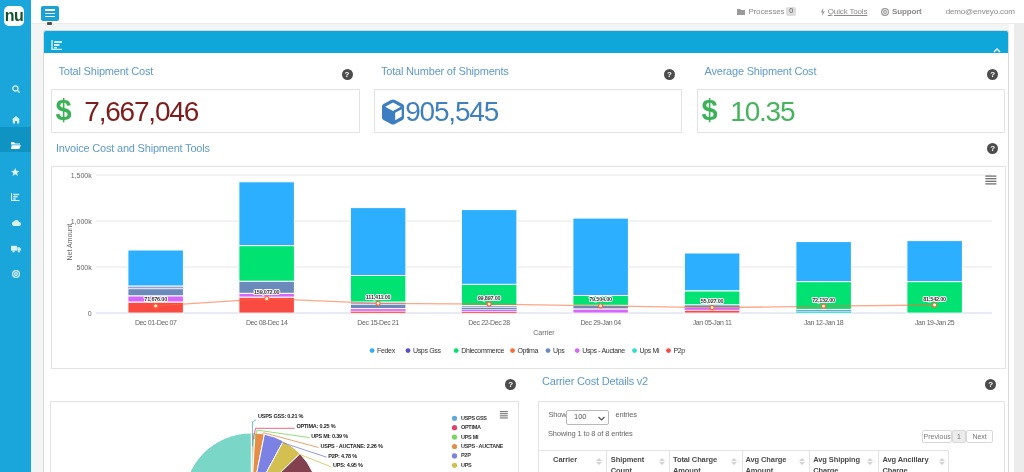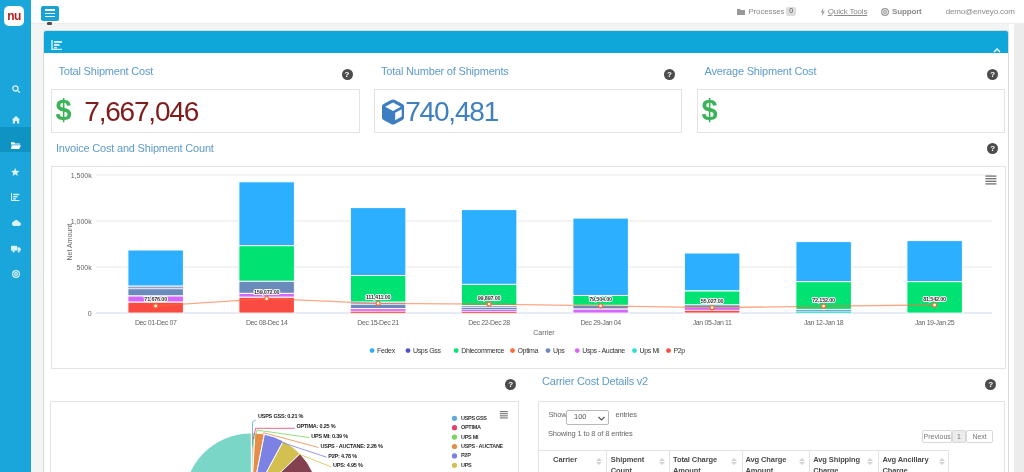--- a/index.html
+++ b/index.html
@@ -8,21 +8,21 @@
 #content { position:absolute; left:31px; top:24px; width:978px; height:448px; background:#f3f4f4; }
 #scroll { position:absolute; left:1014px; top:24px; width:10px; height:448px; background:#ececec; }
 #panel { position:absolute; left:43px; top:30px; width:966px; height:442px; background:#fff; border:1px solid #d9d9d9; border-radius:3px 3px 0 0; border-bottom:none; }
 #phead { position:absolute; left:0; top:0; width:964px; height:22px; background:#0fa6da; border-radius:2px 2px 0 0; }
 .title { position:absolute; font-size:11px; letter-spacing:-0.2px; color:#5e9bca; white-space:nowrap; }
 .hq { position:absolute; width:11px; height:11px; border-radius:50%; background:#4c4c4c; color:#fff; font-size:8px; font-weight:bold; text-align:center; line-height:11px; }
 .card { position:absolute; background:#fff; border:1px solid #e3e3e3; height:44px; }
 .num { position:absolute; font-size:28px; letter-spacing:-1.2px; white-space:nowrap; }
 #sidebar { position:absolute; left:0; top:0; width:31px; height:472px; background:#1aa6da; }
 #logo { position:absolute; left:4px; top:6px; width:20px; height:20px; background:#fff; border-radius:5px; text-align:center; }
-#logo span { font-size:12px; font-weight:bold; color:#b91c1c; line-height:20px; letter-spacing:-0.5px; }
+#logo span { font-size:16px; font-weight:bold; color:#14532d; line-height:20px; letter-spacing:-0.5px; }
 .sic { position:absolute; left:0; width:31px; text-align:center; }
 #active { position:absolute; left:0; top:126.7px; width:31px; height:25px; background:#0f93c2; }
 #navbar { position:absolute; left:31px; top:0; width:993px; height:24px; background:#fff; border-bottom:1px solid #ececec; }
 .nitem { position:absolute; top:0; height:24px; line-height:23px; font-size:8px; letter-spacing:-0.15px; color:#8a8a8a; white-space:nowrap; }
 .nico { position:relative; top:1.5px; margin-right:3px; }
 #burgerbtn { position:absolute; left:10px; top:6px; width:18px; height:15px; background:#18a3d7; border-radius:2px; }
 #burgerbtn i { display:block; position:absolute; left:4px; width:10px; height:1.6px; background:#fff; }
 .badge { display:inline-block; background:#ddd; color:#555; font-size:7px; border-radius:2px; width:9.5px; height:8.5px; line-height:8.5px; text-align:center; position:relative; top:-1px; }
 .box { position:absolute; background:#fff; border:1px solid #e3e3e3; }
 .sorter { position:absolute; width:6px; height:9px; }
@@ -62,24 +62,25 @@
   <div class="card" style="left:7px;top:57.5px;width:309px;"></div>
   <div class="card" style="left:330px;top:57.5px;width:308px;"></div>
   <div class="card" style="left:652.5px;top:57.5px;width:308.5px;"></div>
   <div class="num" style="left:11.5px;top:63px;font-size:29px;font-weight:bold;color:#3cb258;">$</div>
   <div class="num" style="left:40.3px;top:65px;color:#7f1d1d;">7,667,046</div>
   <div class="abs" style="left:336.5px;top:68.3px;"><svg width="24" height="26" viewBox="0 0 24 26">
         <path d="M12 0.5 Q13 0.5 14 1 L21.5 5 Q23 5.8 23 7.2 L23 18.8 Q23 20.2 21.5 21 L14 25 Q12 26 10 25 L2.5 21 Q1 20.2 1 18.8 L1 7.2 Q1 5.8 2.5 5 L10 1 Q11 0.5 12 0.5 Z" fill="#3d7ec2"></path>
         <path d="M12 3.6 L19.8 7.8 L12 12 L4.2 7.8 Z" fill="#fff"></path>
         <path d="M14.2 13.7 L20.7 10.2 L20.7 17.6 L14.2 21.2 Z" fill="#fff"></path>
       </svg></div>
-  <div class="num" style="left:361.2px;top:65px;color:#4080bf;">740,481</div>
+  <div class="num" style="left:361.2px;top:65px;color:#4080bf;">905,545</div>
   <div class="num" style="left:657.4px;top:63px;font-size:29px;font-weight:bold;color:#3cb258;">$</div>
-
-  <div class="title" style="left:12px;top:110.5px;">Invoice Cost and Shipment Count</div>
+  <div class="num" style="left:686.3px;top:65px;color:#45b55c;">10.35</div>
+
+  <div class="title" style="left:12px;top:110.5px;">Invoice Cost and Shipment Tools</div>
   <div class="hq" style="left:943.3px;top:112px;">?</div>
 
   <div class="box" style="left:6.6px;top:135.4px;width:955px;height:203px;">
 <svg width="955" height="203" viewBox="0 0 955 203" style="font-family:'Liberation Sans',sans-serif">
 <line x1="44" y1="8.0" x2="940" y2="8.0" stroke="#e6e6e6" stroke-width="1"></line>
 <line x1="44" y1="54.0" x2="940" y2="54.0" stroke="#e6e6e6" stroke-width="1"></line>
 <line x1="44" y1="100.0" x2="940" y2="100.0" stroke="#e6e6e6" stroke-width="1"></line>
 <line x1="44" y1="146.0" x2="940" y2="146.0" stroke="#ccd6eb" stroke-width="1"></line>
 <text x="39.7" y="10.5" text-anchor="end" font-size="7" fill="#666">1,500k</text>
 <text x="39.7" y="56.5" text-anchor="end" font-size="7" fill="#666">1,000k</text>

